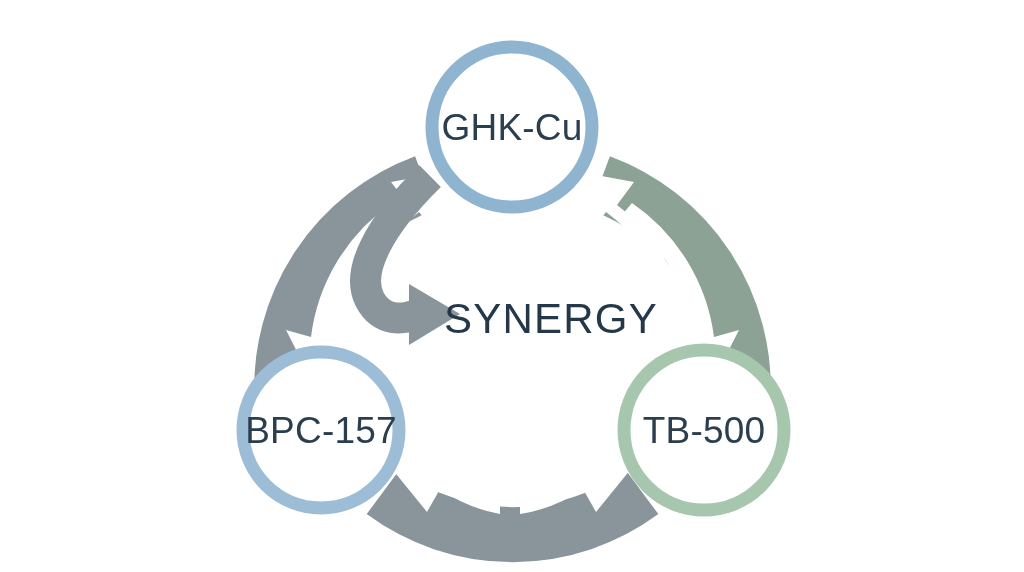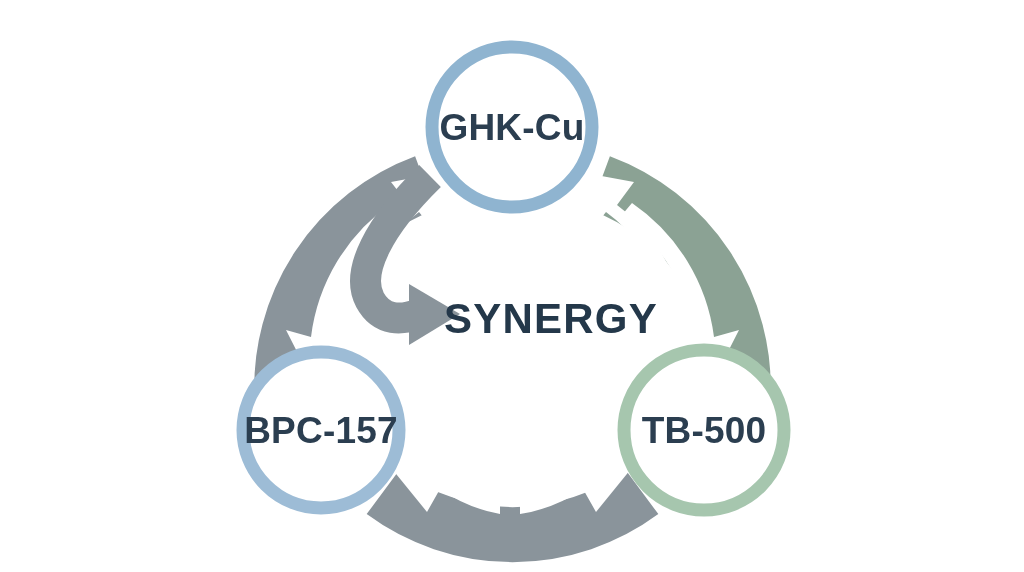--- a/index.html
+++ b/index.html
@@ -12,21 +12,20 @@
     width: 1024px;
     height: 572px;
     overflow: hidden;
     font-family: "Liberation Sans", sans-serif;
   }
   #diagram-root {
     position: relative;
     width: 1024px;
     height: 572px;
     background: #ffffff;
-    font-weight: bold;
   }
   #synergy-svg {
     display: block;
     width: 1024px;
     height: 572px;
   }
   .node-label {
     font-family: "Liberation Sans", sans-serif;
     font-size: 37px;
     fill: #2b3e50;

